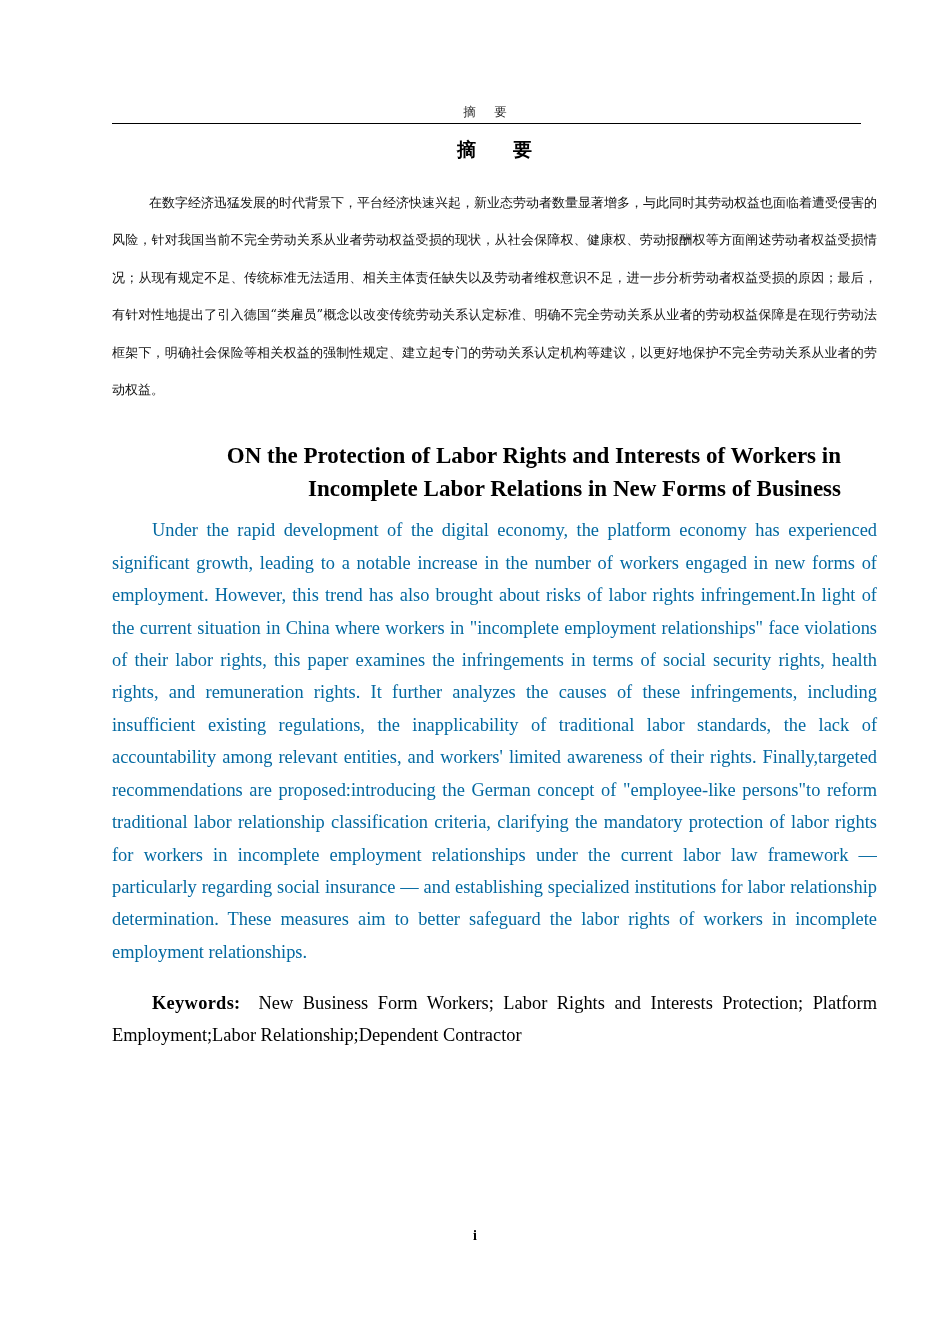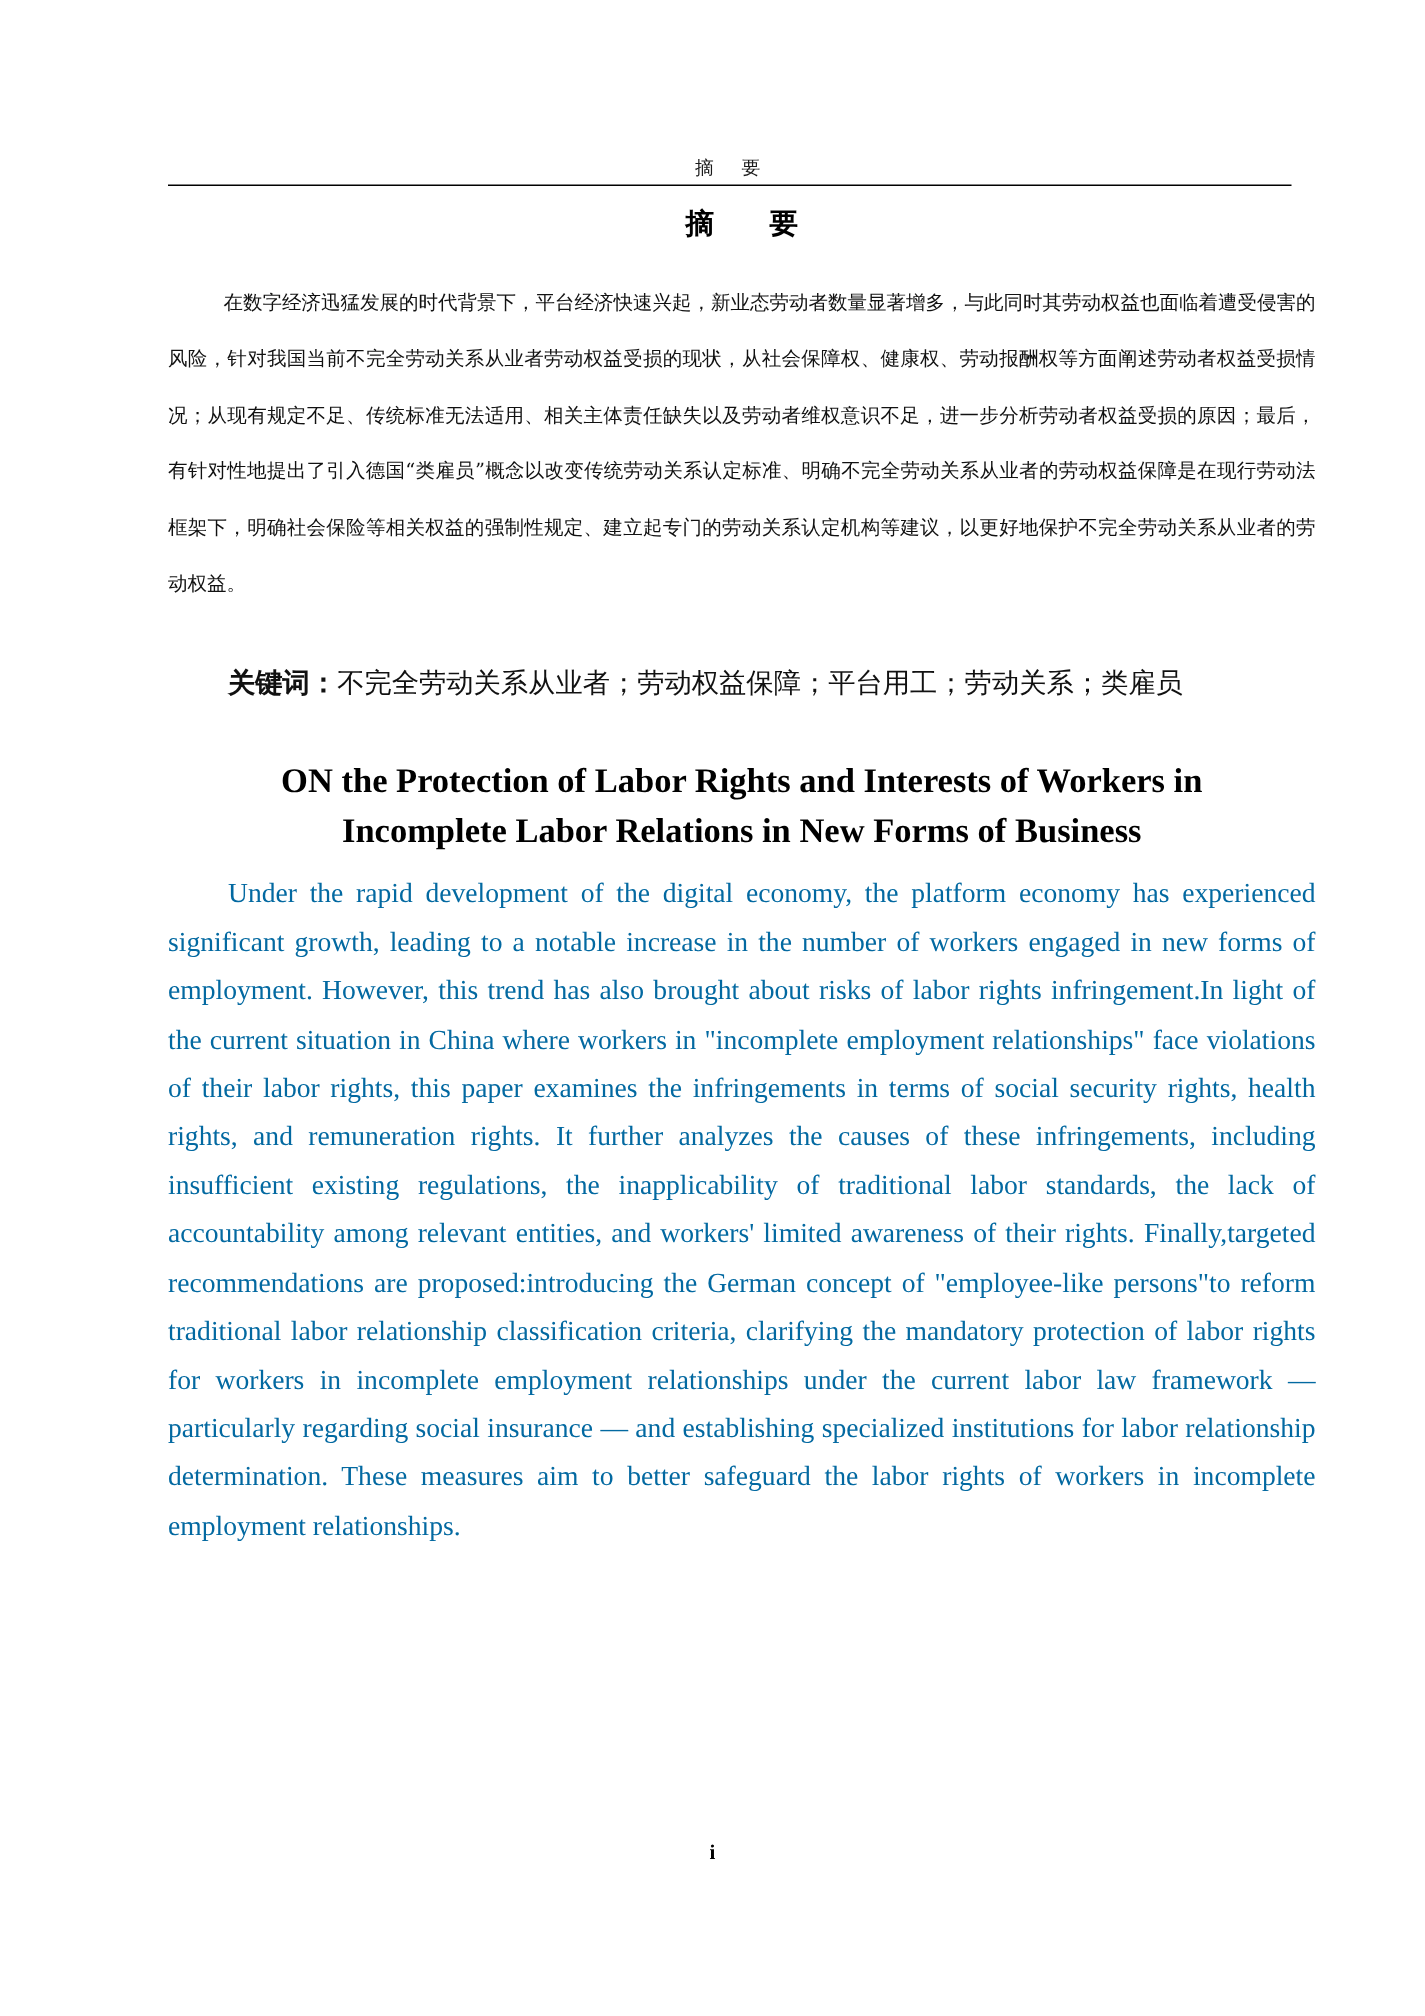--- a/index.html
+++ b/index.html
@@ -93,21 +93,21 @@
     line-height: 34px;
     text-indent: 40px;
     color: #111;
   }
   .cn-keywords .kw-label {
     font-weight: 700;
   }
 
   .en-title {
     margin-top: 31px;
-    text-align: center;
+    text-align: right;
     font-family: "Liberation Serif", "DejaVu Serif", serif;
     font-weight: 700;
     font-size: 23px;
     line-height: 33px;
     color: #000;
     padding: 0 36px;
   }
 
   .en-abstract {
     margin-top: 9px;
@@ -162,26 +162,26 @@
     <div class="header-rule"></div>
   </div>
 
   <div class="content">
 
 
     <div class="cn-subtitle">摘　要</div>
 
     <p class="cn-abstract">在数字经济迅猛发展的时代背景下，平台经济快速兴起，新业态劳动者数量显著增多，与此同时其劳动权益也面临着遭受侵害的风险，针对我国当前不完全劳动关系从业者劳动权益受损的现状，从社会保障权、健康权、劳动报酬权等方面阐述劳动者权益受损情况；从现有规定不足、传统标准无法适用、相关主体责任缺失以及劳动者维权意识不足，进一步分析劳动者权益受损的原因；最后，有针对性地提出了引入德国“类雇员”概念以改变传统劳动关系认定标准、明确不完全劳动关系从业者的劳动权益保障是在现行劳动法框架下，明确社会保险等相关权益的强制性规定、建立起专门的劳动关系认定机构等建议，以更好地保护不完全劳动关系从业者的劳动权益。</p>
 
-    <p class="cn-keywords">
-      <span class="kw-label">关键词：</span><span>不完全劳动关系从业者；劳动权益保障；平台用工；劳动关系；类雇员</span>
-    </p>
 
     <div class="en-title">ON the Protection of Labor Rights and Interests of Workers in Incomplete Labor Relations in New Forms of Business</div>
 
     <p class="en-abstract">Under the rapid development of the digital economy, the platform economy has experienced significant growth, leading to a notable increase in the number of workers engaged in new forms of employment. However, this trend has also brought about risks of labor rights infringement.In light of the current situation in China where workers in "incomplete employment relationships" face violations of their labor rights, this paper examines the infringements in terms of social security rights, health rights, and remuneration rights. It further analyzes the causes of these infringements, including insufficient existing regulations, the inapplicability of traditional labor standards, the lack of accountability among relevant entities, and workers' limited awareness of their rights. Finally,targeted recommendations are proposed:introducing the German concept of "employee-like persons"to reform traditional labor relationship classification criteria, clarifying the mandatory protection of labor rights for workers in incomplete employment relationships under the current labor law framework — particularly regarding social insurance — and establishing specialized institutions for labor relationship determination. These measures aim to better safeguard the labor rights of workers in incomplete employment relationships.</p>
 
+    <p class="en-keywords">
+      <span class="kw-label">Keywords:</span><span class="kw-gap"></span><span>New Business Form Workers; Labor Rights and Interests Protection; Platform Employment;Labor Relationship;Dependent Contractor</span>
+    </p>
 
   </div>
 
   <div class="page-number">i</div>
 
 </div>
 
 </body></html>

